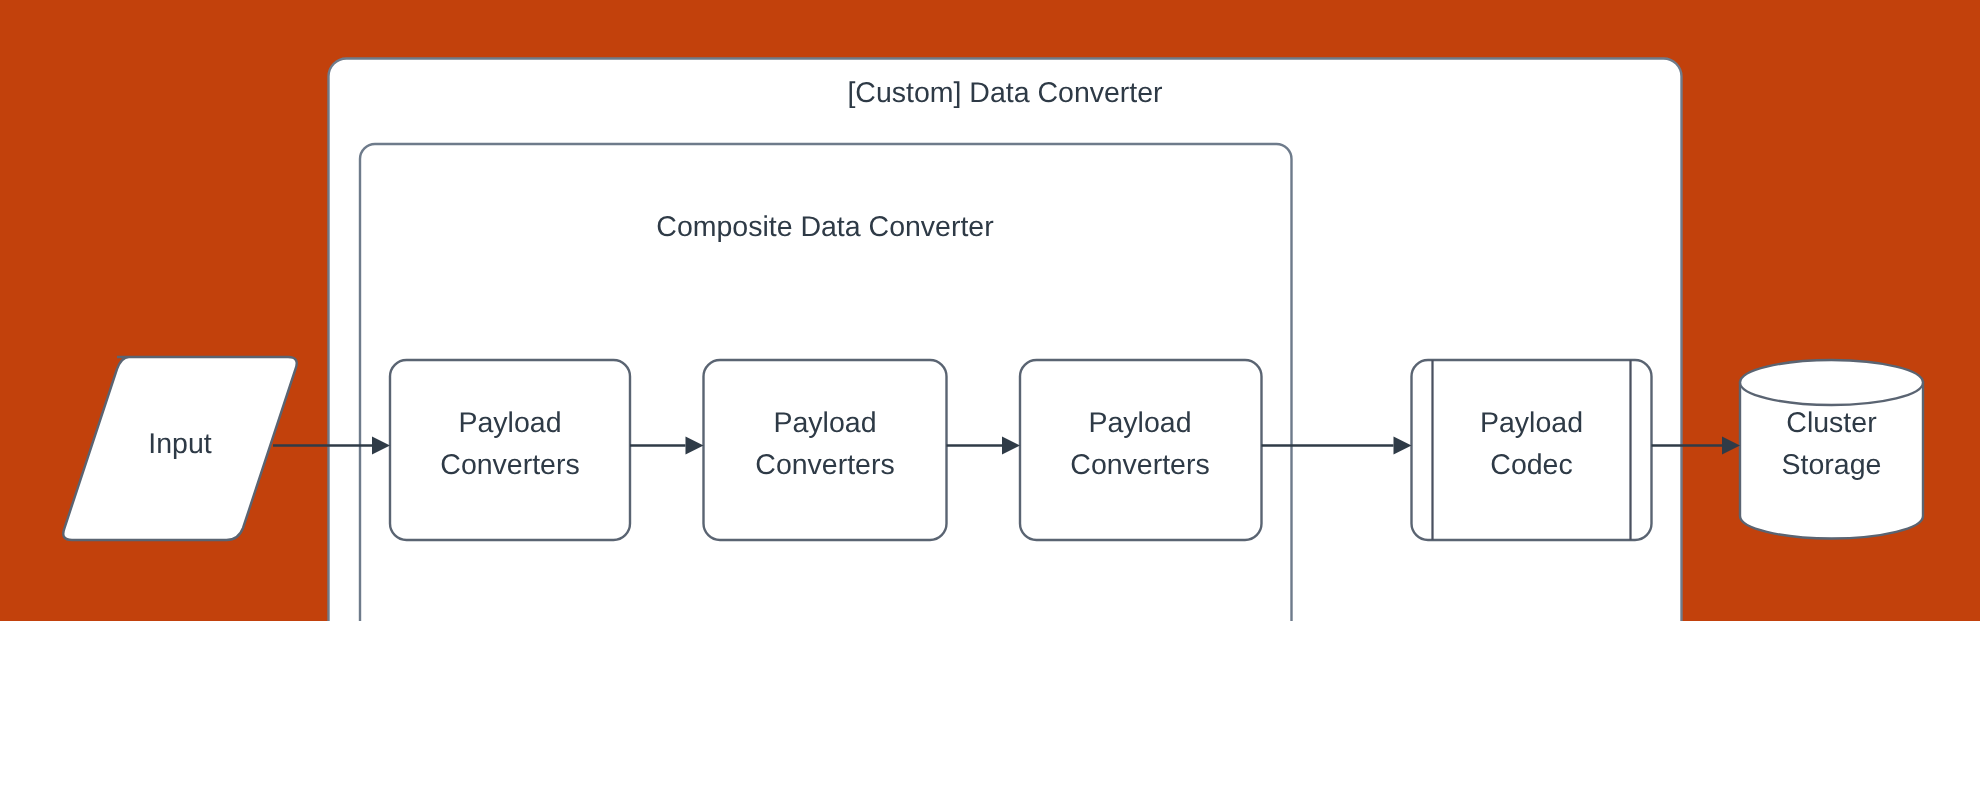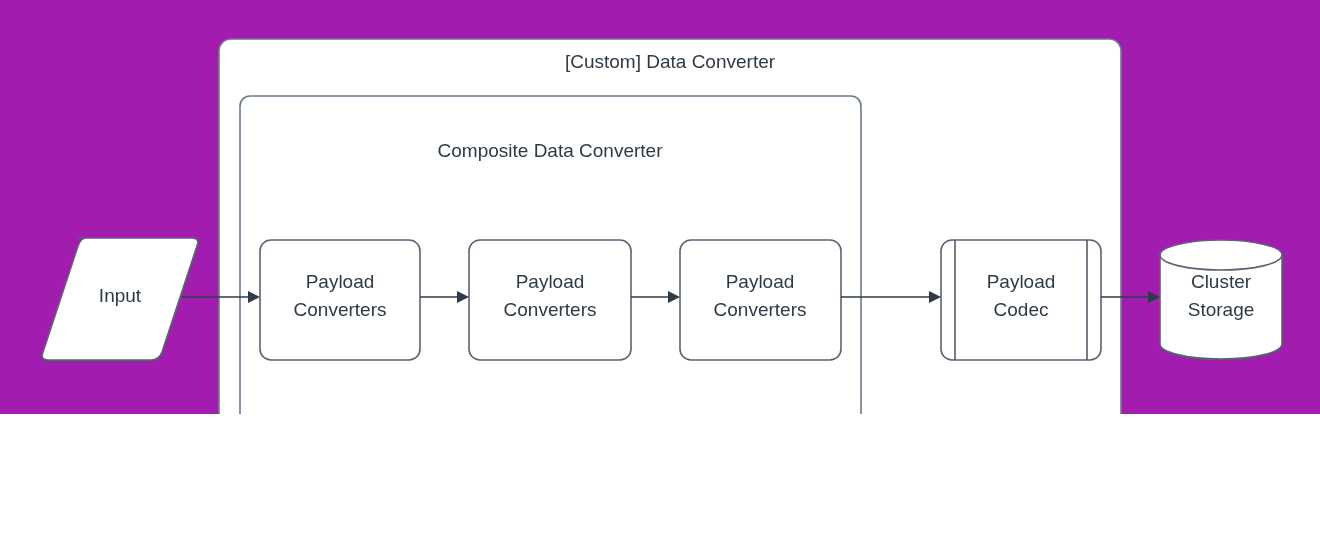--- a/index.html
+++ b/index.html
@@ -7,21 +7,21 @@
     padding: 0;
     background: #ffffff;
   }
   body {
     font-family: "Liberation Sans", sans-serif;
   }
   #canvas {
     position: relative;
     width: 1320px;
     height: 414px;
-    background: #a21caf;
+    background: #c2410c;
     overflow: hidden;
   }
   #diagram-svg {
     position: absolute;
     left: 0;
     top: 0;
     width: 1320px;
     height: 540px;
   }
   .shape-stroke {

